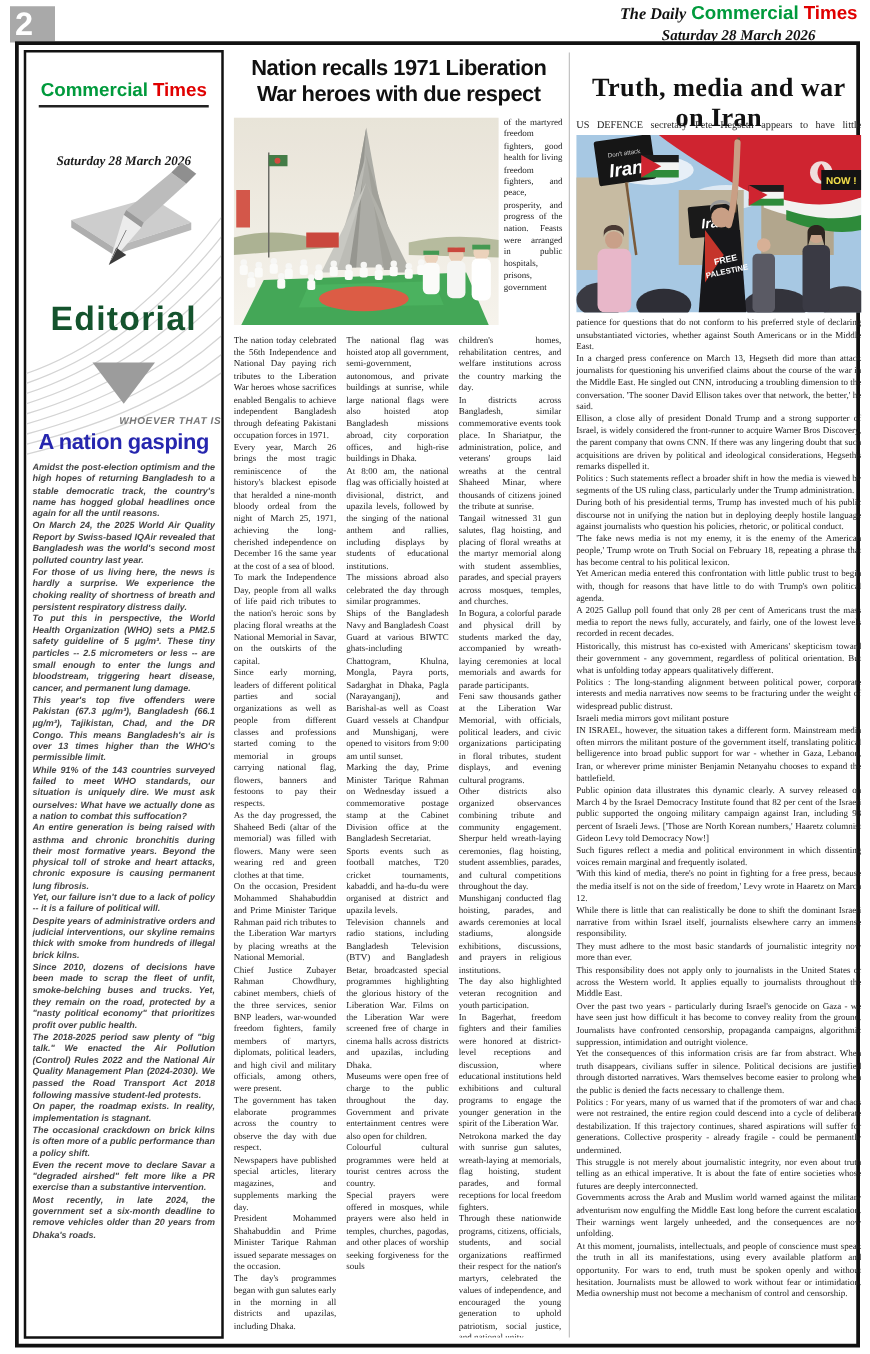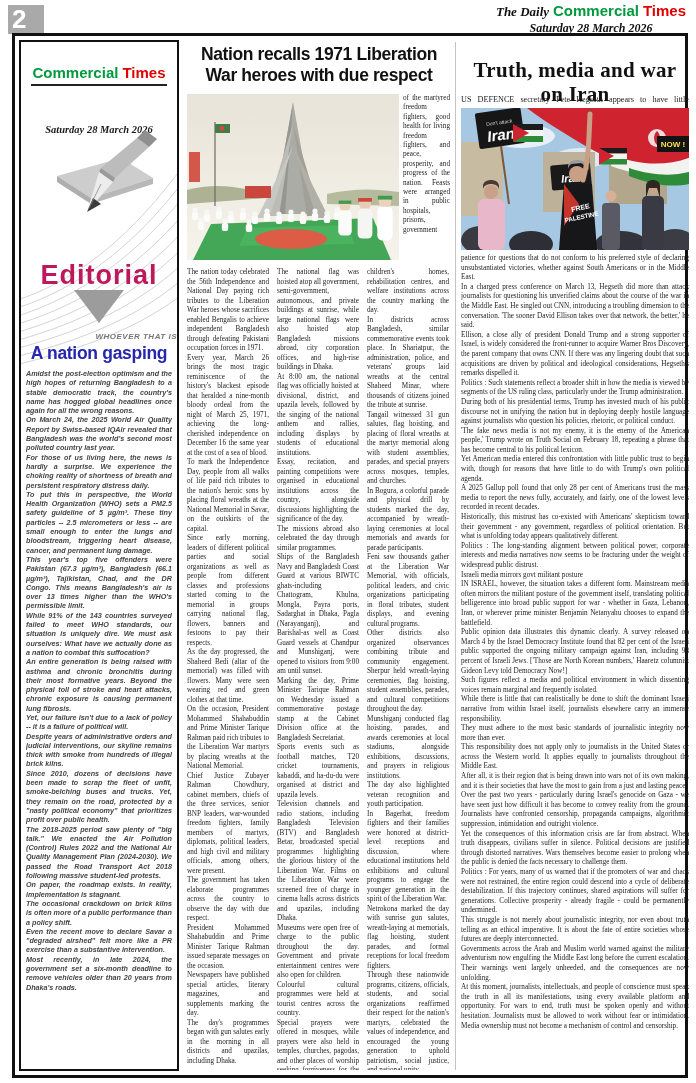--- a/index.html
+++ b/index.html
@@ -26,21 +26,21 @@
                border:2px solid #111; overflow:hidden; background:#fff; }
   .ed-logo { position:absolute; top:22px; left:0; width:100%; text-align:center; }
   .ed-logo .inner { display:inline-block; border-bottom:2.5px solid #222; padding:0 2px 2px; }
   .logo-comm  { font:bold 15px "Liberation Sans",sans-serif; color:#009a3c; }
   .logo-times { font:bold 15px "Liberation Sans",sans-serif; color:#e00000; }
   .ed-date { position:absolute; top:82px; left:0; width:100%; text-align:center;
              font:bold italic 10.5px "Liberation Serif",serif; }
   .ed-swoosh { position:absolute; top:60px; left:0; width:156px; height:290px; }
   .ed-art { position:absolute; top:72px; left:0; width:156px; height:132px; }
   .ed-label { position:absolute; top:198px; left:0; width:100%; text-align:center;
-              font:bold 27px "Liberation Sans",sans-serif; color:#be185d; letter-spacing:1px;margin-top:20px; }
+              font:bold 27px "Liberation Sans",sans-serif; color:#14532d; letter-spacing:1px; }
   .ed-tri { position:absolute; top:248px; left:50%; transform:translateX(-50%);
             width:0; height:0; border-left:25px solid transparent;
             border-right:25px solid transparent; border-top:33px solid #9c9c9c; }
   .ed-tag { position:absolute; top:290px; left:0; width:100%; text-align:right;
             font:bold italic 8px "Liberation Sans",sans-serif; color:#777; letter-spacing:.5px; }
   .ed-title { position:absolute; top:301px; left:0; width:100%; text-align:center;
               font:bold 17.5px "Liberation Sans",sans-serif; color:#2626ae; letter-spacing:-.3px; }
   .ed-body { position:absolute; top:327px; left:5px; width:146px; height:698px; overflow:hidden; }
   .ed-p { font:bold italic 7.2px/9.3px "Liberation Sans",sans-serif; color:#454545;
           text-align:justify; }
@@ -120,21 +120,21 @@
         <polygon points="78,58 92,68 66,98" fill="#ececec"></polygon>
         <polygon points="72,84 80,90 66,98" fill="#3c3c3c"></polygon>
         <line x1="80" y1="70" x2="68" y2="94" stroke="#888" stroke-width="0.8"></line>
       </svg>
 
       <div class="ed-label">Editorial</div>
       <div class="ed-tri"></div>
       <div class="ed-tag">WHOEVER THAT IS</div>
       <div class="ed-title">A nation gasping</div>
       <div class="ed-body">
-          <p class="ed-p">Amidst the post-election optimism and the high hopes of returning Bangladesh to a stable democratic track, the country's name has hogged global headlines once again for all the wrong reasons.</p>
+          <p class="ed-p">Amidst the post-election optimism and the high hopes of returning Bangladesh to a stable democratic track, the country's name has hogged global headlines once again for all the until reasons.</p>
           <p class="ed-p">On March 24, the 2025 World Air Quality Report by Swiss-based IQAir revealed that Bangladesh was the world's second most polluted country last year.</p>
           <p class="ed-p">For those of us living here, the news is hardly a surprise. We experience the choking reality of shortness of breath and persistent respiratory distress daily.</p>
           <p class="ed-p">To put this in perspective, the World Health Organization (WHO) sets a PM2.5 safety guideline of 5 µg/m³. These tiny particles -- 2.5 micrometers or less -- are small enough to enter the lungs and bloodstream, triggering heart disease, cancer, and permanent lung damage.</p>
           <p class="ed-p">This year's top five offenders were Pakistan (67.3 µg/m³), Bangladesh (66.1 µg/m³), Tajikistan, Chad, and the DR Congo. This means Bangladesh's air is over 13 times higher than the WHO's permissible limit.</p>
           <p class="ed-p">While 91% of the 143 countries surveyed failed to meet WHO standards, our situation is uniquely dire. We must ask ourselves: What have we actually done as a nation to combat this suffocation?</p>
           <p class="ed-p">An entire generation is being raised with asthma and chronic bronchitis during their most formative years. Beyond the physical toll of stroke and heart attacks, chronic exposure is causing permanent lung fibrosis.</p>
           <p class="ed-p">Yet, our failure isn't due to a lack of policy -- it is a failure of political will.</p>
           <p class="ed-p">Despite years of administrative orders and judicial interventions, our skyline remains thick with smoke from hundreds of illegal brick kilns.</p>
           <p class="ed-p">Since 2010, dozens of decisions have been made to scrap the fleet of unfit, smoke-belching buses and trucks. Yet, they remain on the road, protected by a "nasty political economy" that prioritizes profit over public health.</p>
           <p class="ed-p">The 2018-2025 period saw plenty of "big talk." We enacted the Air Pollution (Control) Rules 2022 and the National Air Quality Management Plan (2024-2030). We passed the Road Transport Act 2018 following massive student-led protests.</p>
@@ -214,28 +214,27 @@
 
       <div class="mid-col c1">
           <p class="mp">The nation today celebrated the 56th Independence and National Day paying rich tributes to the Liberation War heroes whose sacrifices enabled Bengalis to achieve independent Bangladesh through defeating Pakistani occupation forces in 1971.</p>
           <p class="mp">Every year, March 26 brings the most tragic reminiscence of the history's blackest episode that heralded a nine-month bloody ordeal from the night of March 25, 1971, achieving the long-cherished independence on December 16 the same year at the cost of a sea of blood.</p>
           <p class="mp">To mark the Independence Day, people from all walks of life paid rich tributes to the nation's heroic sons by placing floral wreaths at the National Memorial in Savar, on the outskirts of the capital.</p>
           <p class="mp">Since early morning, leaders of different political parties and social organizations as well as people from different classes and professions started coming to the memorial in groups carrying national flag, flowers, banners and festoons to pay their respects.</p>
           <p class="mp">As the day progressed, the Shaheed Bedi (altar of the memorial) was filled with flowers. Many were seen wearing red and green clothes at that time.</p>
           <p class="mp">On the occasion, President Mohammed Shahabuddin and Prime Minister Tarique Rahman paid rich tributes to the Liberation War martyrs by placing wreaths at the National Memorial.</p>
           <p class="mp">Chief Justice Zubayer Rahman Chowdhury, cabinet members, chiefs of the three services, senior BNP leaders, war-wounded freedom fighters, family members of martyrs, diplomats, political leaders, and high civil and military officials, among others, were present.</p>
           <p class="mp">The government has taken elaborate programmes across the country to observe the day with due respect.</p>
+          <p class="mp">Newspapers have published special articles, literary magazines, and supplements marking the day.</p>
           <p class="mp">President Mohammed Shahabuddin and Prime Minister Tarique Rahman issued separate messages on the occasion.</p>
-          <p class="mp">Newspapers have published special articles, literary magazines, and supplements marking the day.</p>
           <p class="mp">The day's programmes began with gun salutes early in the morning in all districts and upazilas, including Dhaka.</p>
         </div>
       <div class="mid-col c2">
           <p class="mp">The national flag was hoisted atop all government, semi-government, autonomous, and private buildings at sunrise, while large national flags were also hoisted atop Bangladesh missions abroad, city corporation offices, and high-rise buildings in Dhaka.</p>
           <p class="mp">At 8:00 am, the national flag was officially hoisted at divisional, district, and upazila levels, followed by the singing of the national anthem and rallies, including displays by students of educational institutions.</p>
-          <p class="mp">Essay, recitation, and painting competitions were organised in educational institutions across the country, alongside discussions highlighting the significance of the day.</p>
           <p class="mp">The missions abroad also celebrated the day through similar programmes.</p>
           <p class="mp">Ships of the Bangladesh Navy and Bangladesh Coast Guard at various BIWTC ghats-including Chattogram, Khulna, Mongla, Payra ports, Sadarghat in Dhaka, Pagla (Narayanganj), and Barishal-as well as Coast Guard vessels at Chandpur and Munshiganj, were opened to visitors from 9:00 am until sunset.</p>
           <p class="mp">Marking the day, Prime Minister Tarique Rahman on Wednesday issued a commemorative postage stamp at the Cabinet Division office at the Bangladesh Secretariat.</p>
           <p class="mp">Sports events such as football matches, T20 cricket tournaments, kabaddi, and ha-du-du were organised at district and upazila levels.</p>
           <p class="mp">Television channels and radio stations, including Bangladesh Television (BTV) and Bangladesh Betar, broadcasted special programmes highlighting the glorious history of the Liberation War. Films on the Liberation War were screened free of charge in cinema halls across districts and upazilas, including Dhaka.</p>
           <p class="mp">Museums were open free of charge to the public throughout the day. Government and private entertainment centres were also open for children.</p>
           <p class="mp">Colourful cultural programmes were held at tourist centres across the country.</p>
           <p class="mp">Special prayers were offered in mosques, while prayers were also held in temples, churches, pagodas, and other places of worship seeking forgiveness for the souls</p>
         </div>
       <div class="mid-col c3">
@@ -328,24 +327,24 @@
           <p class="rp">During both of his presidential terms, Trump has invested much of his public discourse not in unifying the nation but in deploying deeply hostile language against journalists who question his policies, rhetoric, or political conduct.</p>
           <p class="rp">'The fake news media is not my enemy, it is the enemy of the American people,' Trump wrote on Truth Social on February 18, repeating a phrase that has become central to his political lexicon.</p>
           <p class="rp">Yet American media entered this confrontation with little public trust to begin with, though for reasons that have little to do with Trump's own political agenda.</p>
           <p class="rp">A 2025 Gallup poll found that only 28 per cent of Americans trust the mass media to report the news fully, accurately, and fairly, one of the lowest levels recorded in recent decades.</p>
           <p class="rp">Historically, this mistrust has co-existed with Americans' skepticism toward their government - any government, regardless of political orientation. But what is unfolding today appears qualitatively different.</p>
           <p class="rp">Politics : The long-standing alignment between political power, corporate interests and media narratives now seems to be fracturing under the weight of widespread public distrust.</p>
           <p class="rp">Israeli media mirrors govt militant posture</p>
           <p class="rp">IN ISRAEL, however, the situation takes a different form. Mainstream media often mirrors the militant posture of the government itself, translating political belligerence into broad public support for war - whether in Gaza, Lebanon, Iran, or wherever prime minister Benjamin Netanyahu chooses to expand the battlefield.</p>
           <p class="rp">Public opinion data illustrates this dynamic clearly. A survey released on March 4 by the Israel Democracy Institute found that 82 per cent of the Israeli public supported the ongoing military campaign against Iran, including 93 percent of Israeli Jews. ['Those are North Korean numbers,' Haaretz columnist Gideon Levy told Democracy Now!]</p>
           <p class="rp">Such figures reflect a media and political environment in which dissenting voices remain marginal and frequently isolated.</p>
+          <p class="rp">'With this kind of media, there's no point in fighting for a free press, because the media itself is not on the side of freedom,' Levy wrote in Haaretz on March 12.</p>
           <p class="rp">While there is little that can realistically be done to shift the dominant Israeli narrative from within Israel itself, journalists elsewhere carry an immense responsibility.</p>
           <p class="rp">They must adhere to the most basic standards of journalistic integrity now more than ever.</p>
           <p class="rp">This responsibility does not apply only to journalists in the United States or across the Western world. It applies equally to journalists throughout the Middle East.</p>
-          <p class="rp">After all, it is their region that is being drawn into wars not of its own making, and it is their societies that have the most to gain from a just and lasting peace.</p>
           <p class="rp">Over the past two years - particularly during Israel's genocide on Gaza - we have seen just how difficult it has become to convey reality from the ground. Journalists have confronted censorship, propaganda campaigns, algorithmic suppression, intimidation and outright violence.</p>
           <p class="rp">Yet the consequences of this information crisis are far from abstract. When truth disappears, civilians suffer in silence. Political decisions are justified through distorted narratives. Wars themselves become easier to prolong when the public is denied the facts necessary to challenge them.</p>
           <p class="rp">Politics : For years, many of us warned that if the promoters of war and chaos were not restrained, the entire region could descend into a cycle of deliberate destabilization. If this trajectory continues, shared aspirations will suffer for generations. Collective prosperity - already fragile - could be permanently undermined.</p>
           <p class="rp">This struggle is not merely about journalistic integrity, nor even about truth telling as an ethical imperative. It is about the fate of entire societies whose futures are deeply interconnected.</p>
           <p class="rp">Governments across the Arab and Muslim world warned against the military adventurism now engulfing the Middle East long before the current escalation. Their warnings went largely unheeded, and the consequences are now unfolding.</p>
           <p class="rp">At this moment, journalists, intellectuals, and people of conscience must speak the truth in all its manifestations, using every available platform and opportunity. For wars to end, truth must be spoken openly and without hesitation. Journalists must be allowed to work without fear or intimidation. Media ownership must not become a mechanism of control and censorship.</p>
         </div>
     </section>
 
   </div>

